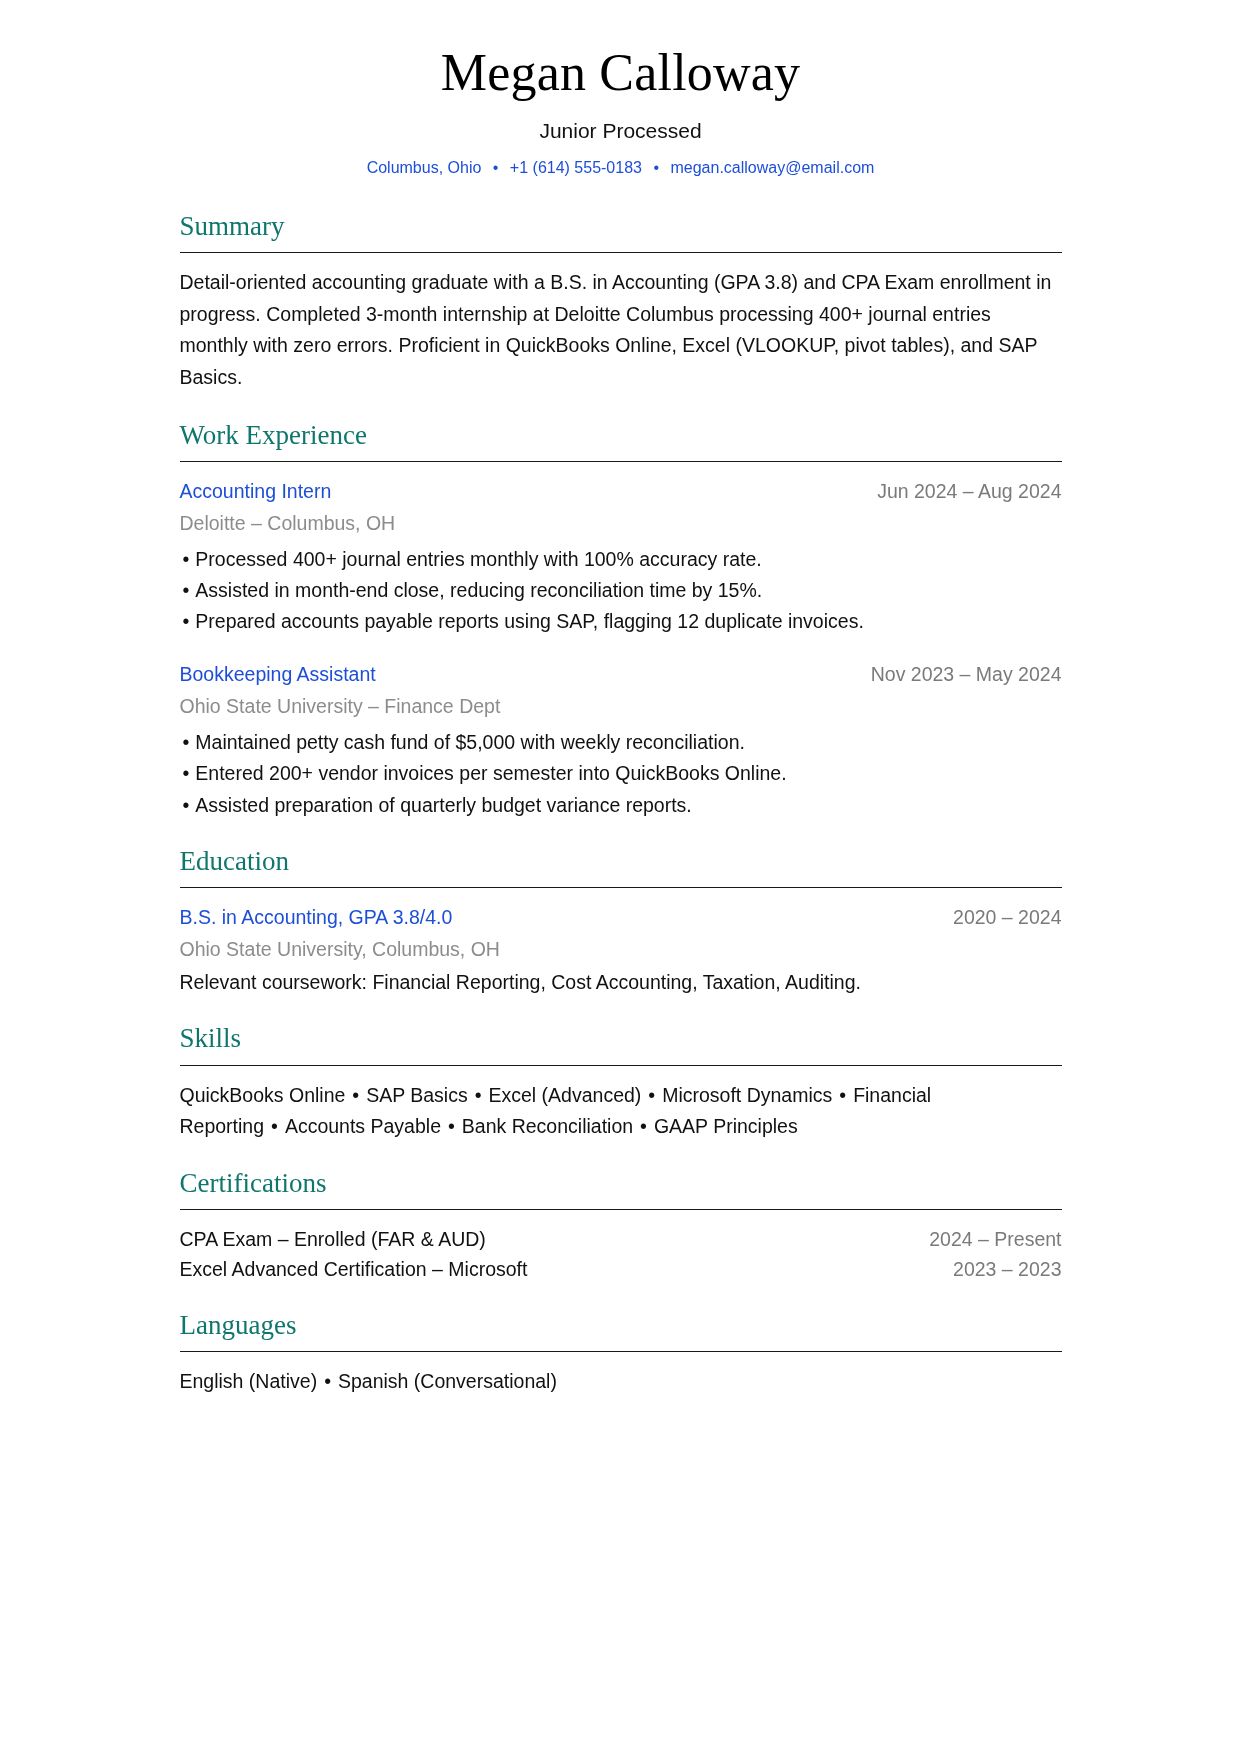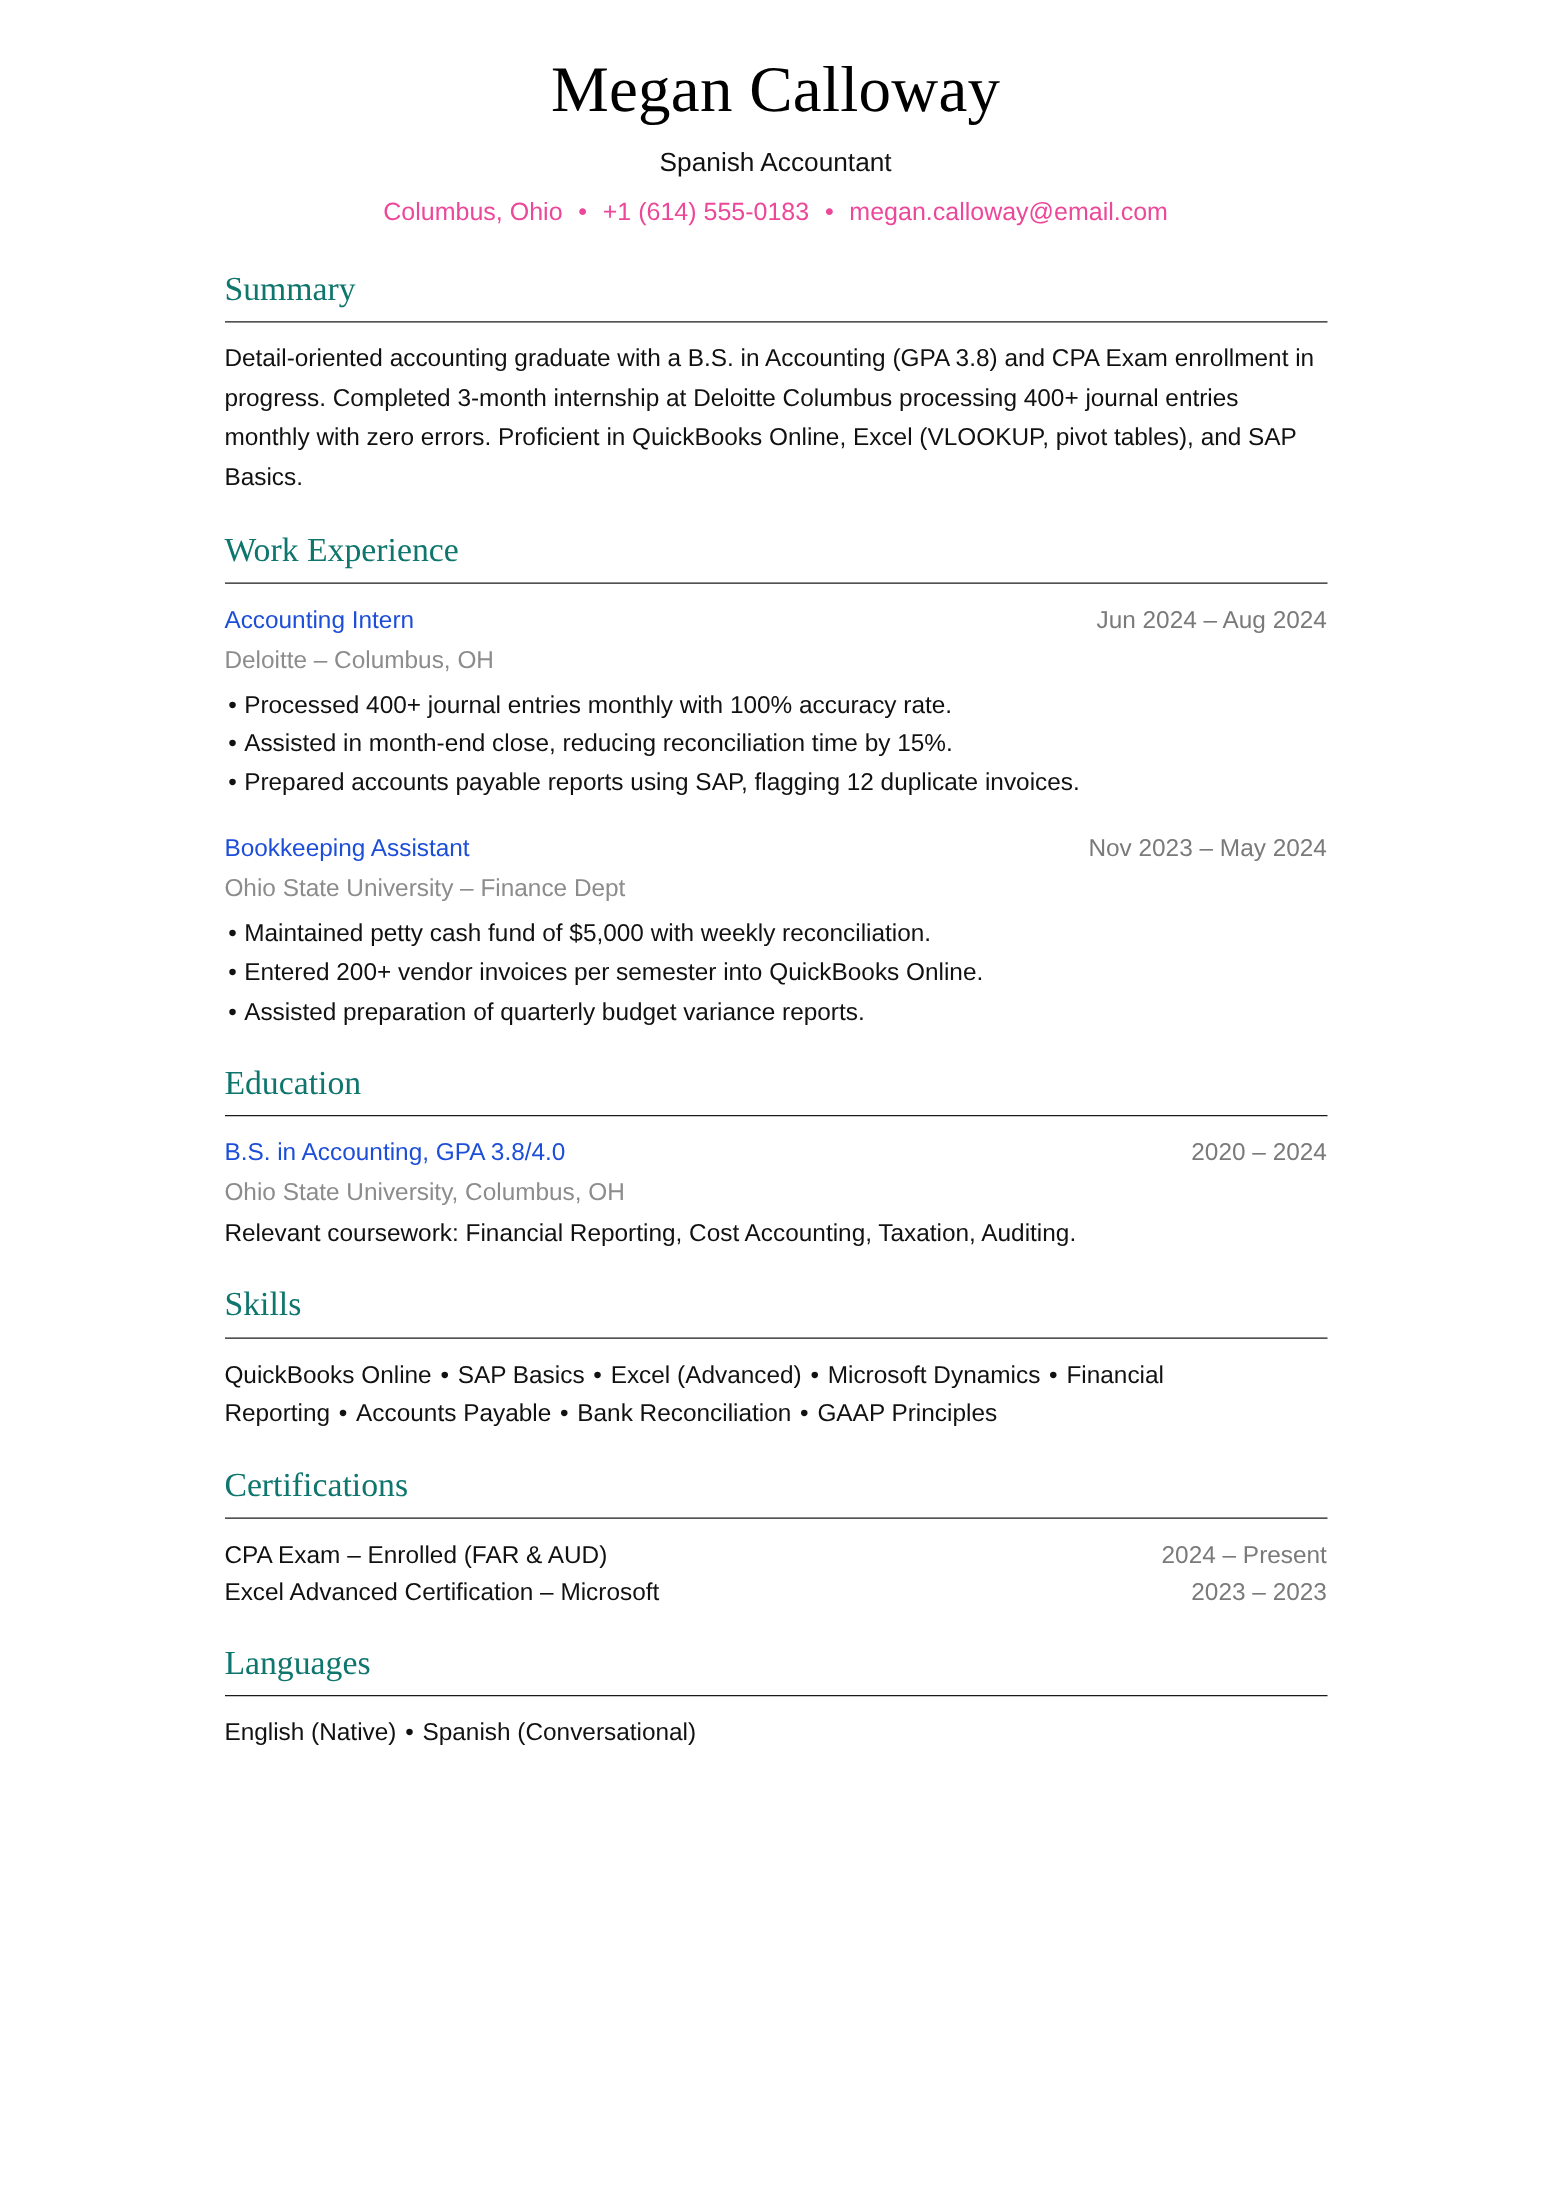--- a/index.html
+++ b/index.html
@@ -34,23 +34,23 @@
   }
   .job-title {
     font-family: "Liberation Sans", sans-serif;
     font-size: 21px;
     font-weight: 400;
     color: #111111;
     margin: 0 0 14px 0;
   }
   .contact-line {
     font-family: "Liberation Sans", sans-serif;
-    font-size: 20px;
-    font-weight: 400;
-    color: #ec4899;
+    font-size: 16px;
+    font-weight: 400;
+    color: #1d4ed8;
     margin: 16px;
   }
   .contact-sep {
     padding: 0 7px;
   }
 
   
   .section {
     margin-bottom: 26px;
   }
@@ -164,21 +164,21 @@
     margin: 0;
   }
 </style>
 </head>
 <body>
 
 <div class="page">
 
   <div class="resume-header">
     <h1 class="full-name">Megan Calloway</h1>
-    <div class="job-title">Spanish Accountant</div>
+    <div class="job-title">Junior Processed</div>
     <div class="contact-line">
       <span>Columbus, Ohio</span>
       <span class="contact-sep">•</span>
       <span>+1 (614) 555-0183</span>
       <span class="contact-sep">•</span>
       <span>megan.calloway@email.com</span>
     </div>
   </div>
 
   <div class="section">

